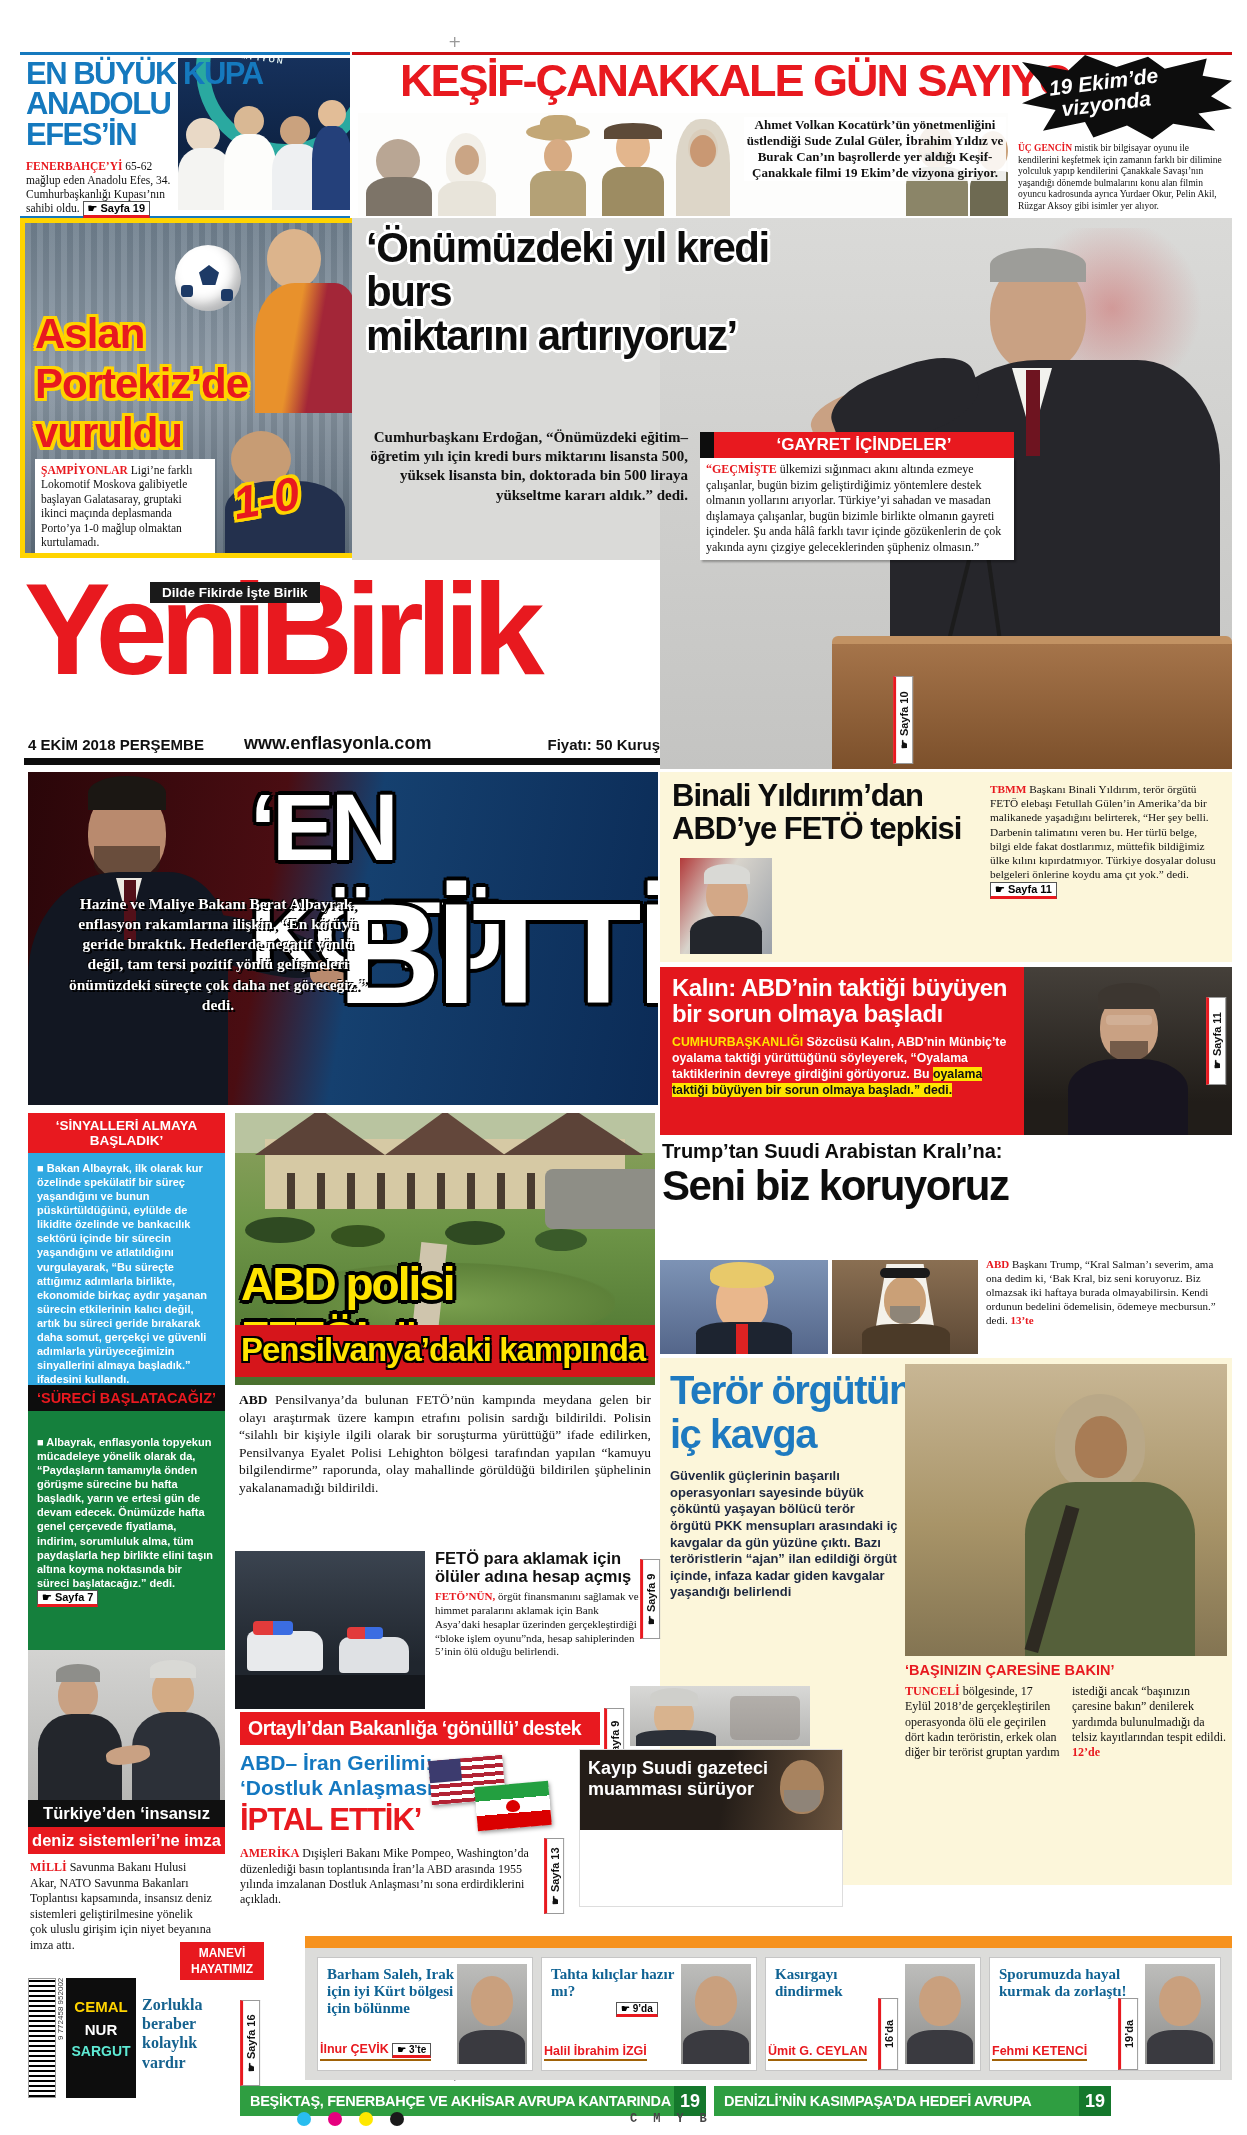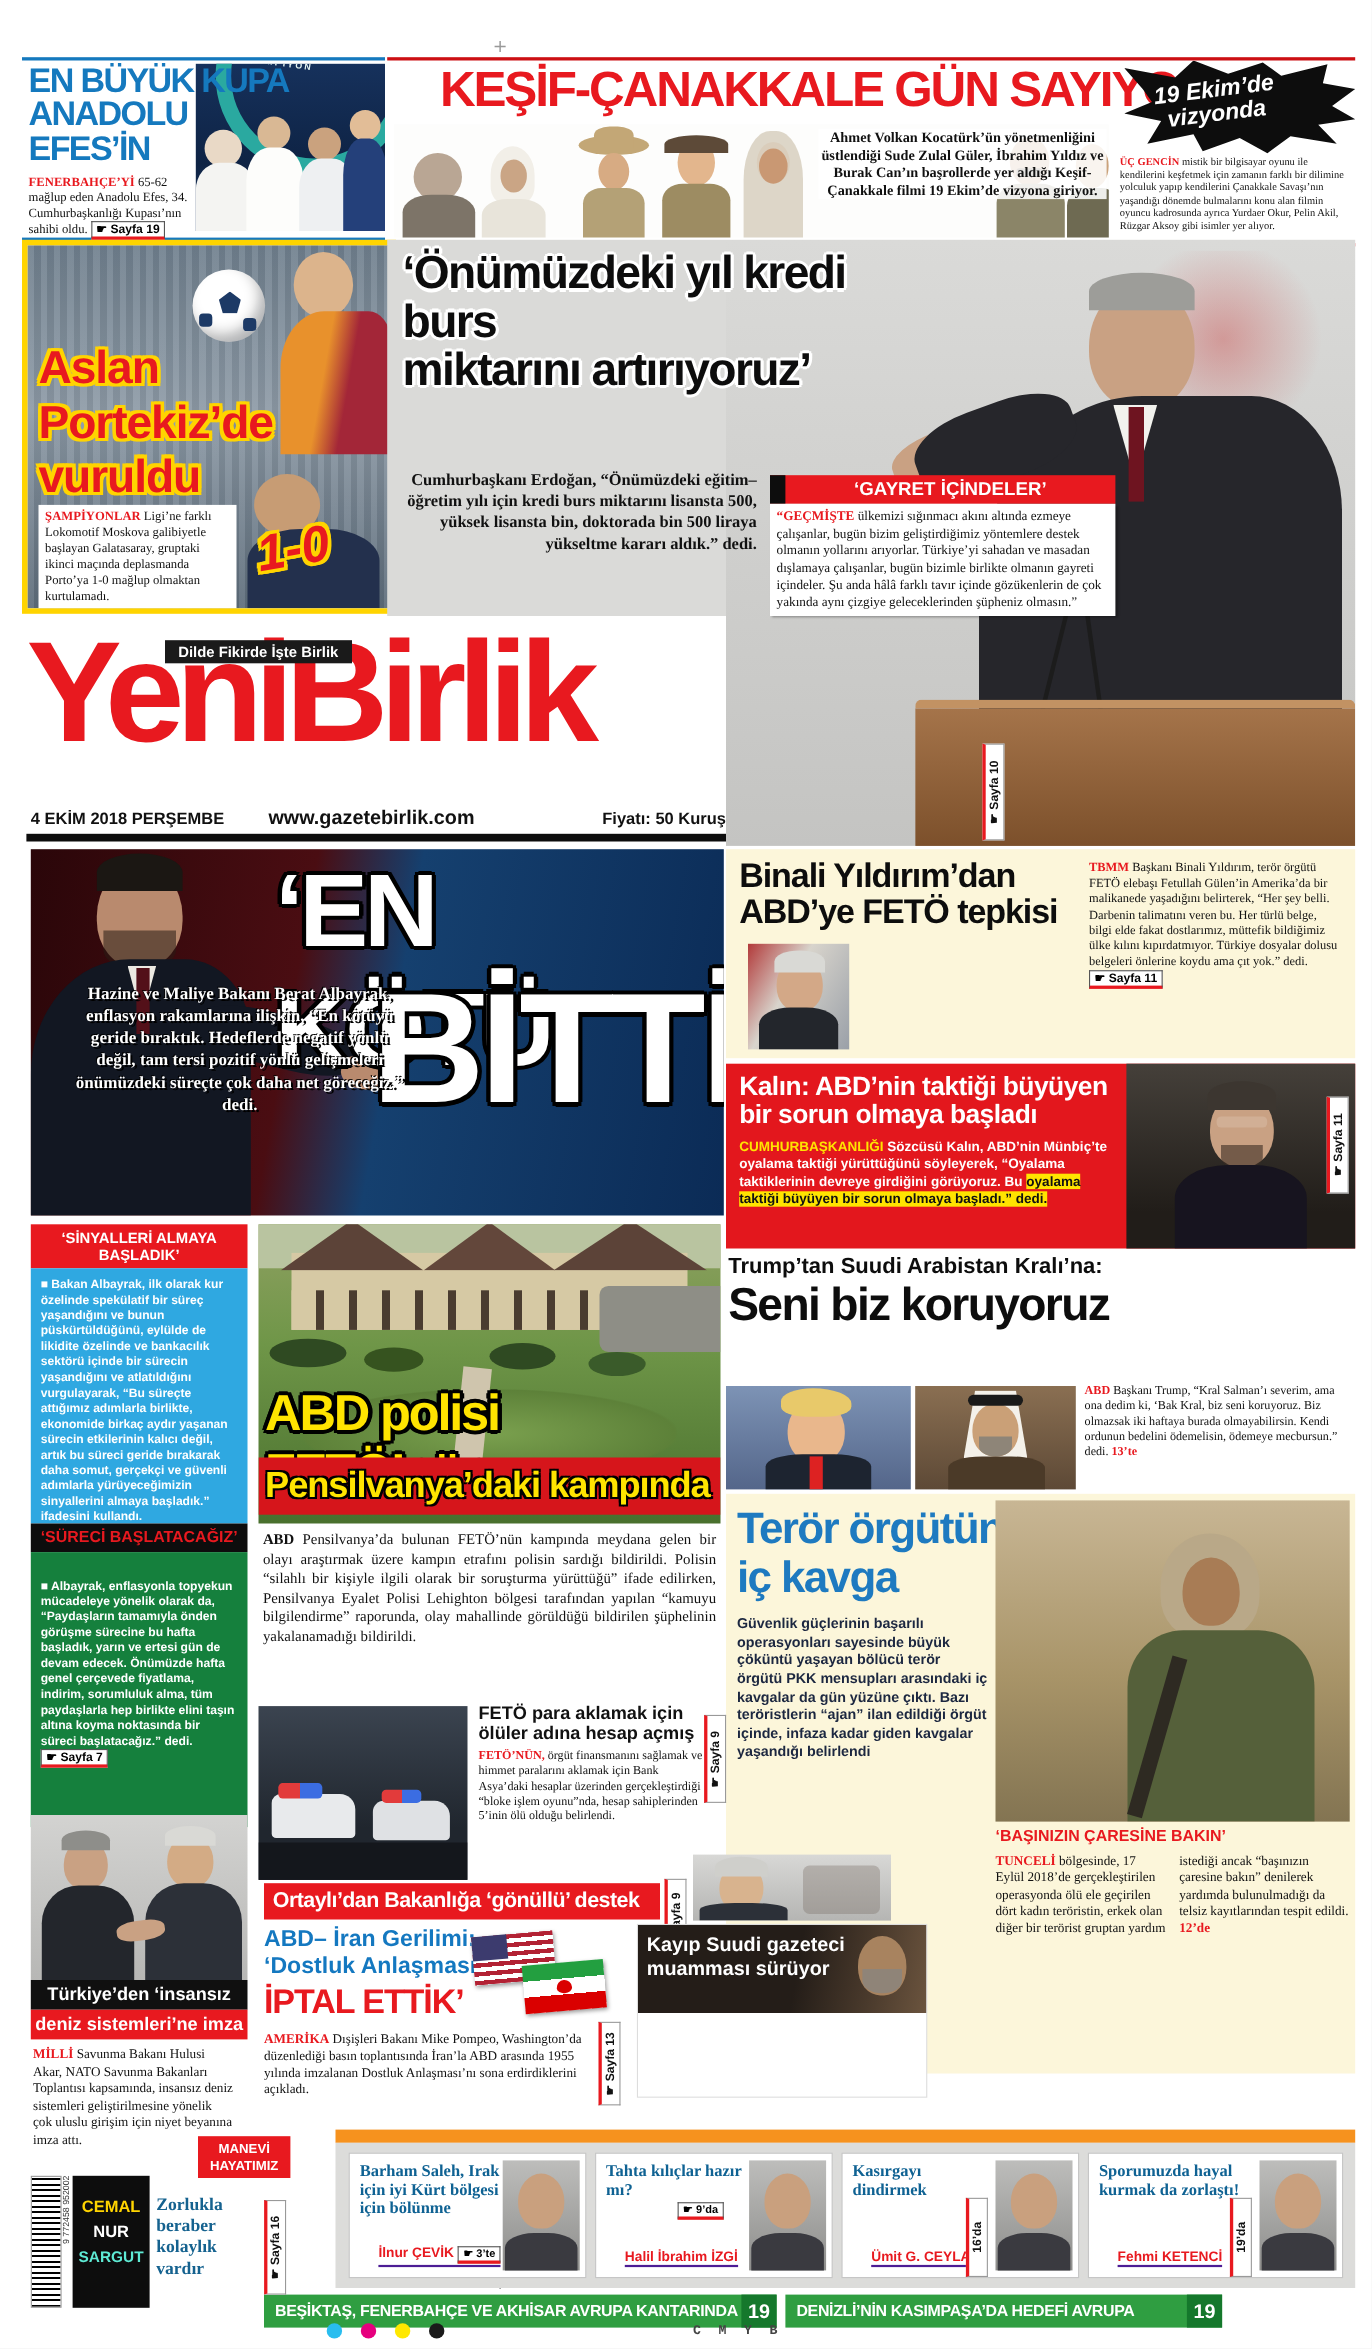--- a/index.html
+++ b/index.html
@@ -16,21 +16,21 @@
           font:bold 11px "Liberation Sans",sans-serif;padding:0 4px;color:#000;white-space:nowrap;}
   .vb{position:absolute;background:#fff;border:1px solid #999;border-right:3px solid #e8191f;
       writing-mode:vertical-rl;transform:rotate(180deg);font:bold 11px/1.1 "Liberation Sans",sans-serif;
       padding:4px 2px;color:#111;text-align:center;z-index:6;}
   .cross{position:absolute;color:#999;font:16px "DejaVu Sans",sans-serif;}
   .photo{position:absolute;overflow:hidden;}
   .head-c{position:absolute;border-radius:50% 50% 46% 46%;}
   .card{position:absolute;background:#fff;box-shadow:0 0 0 1px #c6c6c6;}
   .card .t{font-family:"Liberation Serif",serif;font-weight:900;color:#0f6293;font-size:15px;line-height:1.12;
            position:absolute;left:9px;top:8px;}
-  .card .nm{position:absolute;left:26px;bottom:9px;color:#e8191f;font-weight:900;font-size:12.5px;border-bottom:2px solid #4c1d95;padding-bottom:1px;white-space:nowrap;text-align:right;}
+  .card .nm{position:absolute;left:2px;bottom:9px;color:#e8191f;font-weight:900;font-size:12.5px;border-bottom:2px solid #a16207;padding-bottom:1px;white-space:nowrap;text-align:right;}
   .card .ph{position:absolute;right:5px;top:6px;width:70px;height:100px;background:linear-gradient(#bdbdbb,#8e8e8c);}
   .card .ph .fc{position:absolute;left:14px;top:12px;width:42px;height:50px;background:#c9a07e;border-radius:50% 50% 46% 46%;}
   .card .ph .bd{position:absolute;left:2px;bottom:0;width:66px;height:34px;background:#3a3a40;border-radius:40% 40% 0 0;}
   .gbar{position:absolute;height:30px;background:#2f9e41;display:flex;align-items:center;}
   .gbar .lb{flex:1;color:#fff;font-weight:900;font-size:14.5px;padding-left:10px;letter-spacing:-0.3px;white-space:nowrap;}
   .gbar .num{width:32px;height:30px;background:#15782c;color:#fff;font-weight:900;font-size:18px;display:flex;align-items:center;justify-content:center;}
   .dot{position:absolute;width:14px;height:14px;border-radius:50%;top:2112px;}
 </style>
 </head>
 <body>
@@ -151,21 +151,21 @@
     <div style="background:#e8191f;border-left:14px solid #0d0d0d;color:#fff;font-weight:900;font-size:17px;text-align:center;padding:3px 0;">‘GAYRET İÇİNDELER’</div>
     <div class="serif" style="background:#fff;padding:4px 6px;font-size:12px;line-height:1.3;box-shadow:2px 2px 2px rgba(0,0,0,.3);">
       <span class="red" style="font-weight:bold;">“GEÇMİŞTE</span><span> ülkemizi sığınmacı akını altında ezmeye çalışanlar, bugün bizim geliştirdiğimiz yöntemlere destek olmanın yollarını arıyorlar. Türkiye’yi sahadan ve masadan dışlamaya çalışanlar, bugün bizimle birlikte olmanın gayreti içindeler. Şu anda hâlâ farklı tavır içinde gözükenlerin de çok yakında aynı çizgiye geleceklerinden şüpheniz olmasın.”</span>
     </div>
   </div>
 
   <div class="abs" style="left:24px;top:560px;width:636px;height:210px;background:#fff;">
     <div class="abs w900" style="left:0px;top:-6px;font-size:130px;letter-spacing:-8px;color:#e8191f;">YeniBirlik</div>
     <div class="abs" style="left:126px;top:22px;background:#1a1a1a;color:#fff;font-weight:bold;font-size:13.5px;padding:3px 12px;z-index:2;">Dilde Fikirde İşte Birlik</div>
     <div class="abs w900" style="left:4px;top:176px;font-size:15px;">4 EKİM 2018 PERŞEMBE</div>
-    <div class="abs w900" style="left:220px;top:173px;font-size:18px;">www.gazetebirlik.com</div>
+    <div class="abs w900" style="left:220px;top:173px;font-size:18px;">www.enflasyonla.com</div>
     <div class="abs w900" style="right:0px;top:176px;font-size:15px;">Fiyatı: 50 Kuruş</div>
     <div class="abs" style="left:0;top:198px;width:636px;height:7px;background:#0d0d0d;"></div>
   </div>
 
   <div class="photo" style="left:28px;top:772px;width:630px;height:333px;background:linear-gradient(100deg,#2a0609 0%,#4a0d12 38%,#15406f 52%,#0b2b56 100%);">
     <div class="head-c" style="left:60px;top:14px;width:78px;height:94px;background:#b98a6e;"></div>
     <div class="abs" style="left:60px;top:4px;width:78px;height:34px;background:#1b1713;border-radius:50% 50% 0 0;"></div>
     <div class="abs" style="left:66px;top:74px;width:66px;height:36px;background:rgba(40,28,20,.55);border-radius:0 0 50% 50%;"></div>
     <div class="abs" style="left:0px;top:100px;width:200px;height:233px;background:#121722;border-radius:45% 30% 0 0;"></div>
     <div class="abs" style="left:88px;top:106px;width:26px;height:48px;background:#ece9e2;clip-path:polygon(0 0,100% 0,50% 100%);"></div>

